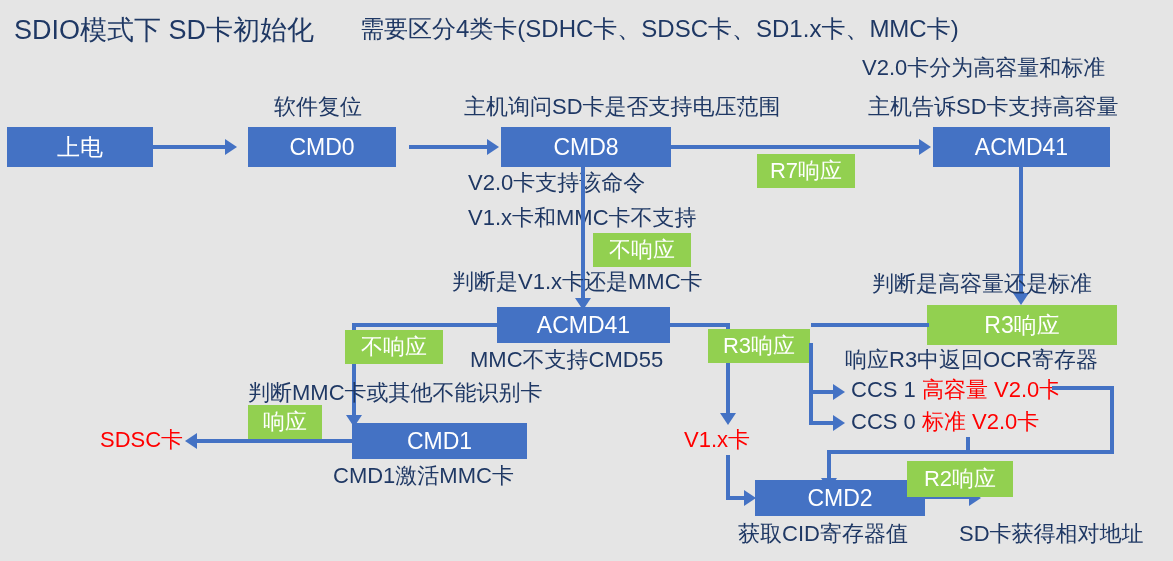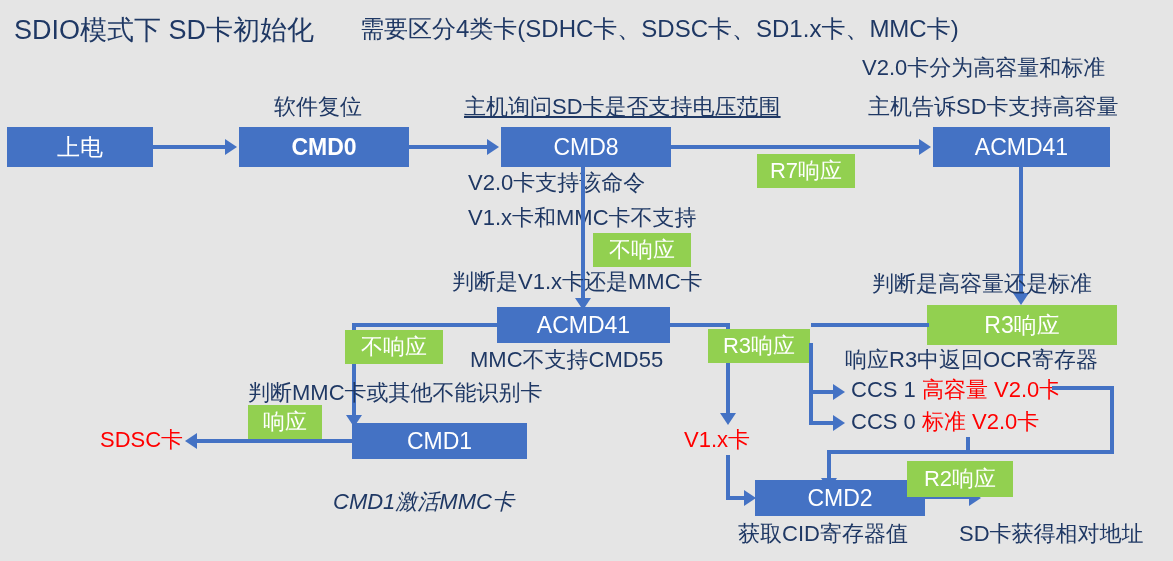--- a/index.html
+++ b/index.html
@@ -88,25 +88,25 @@
 </head>
 <body>
 
 <div id="stage">
 
   <div class="abs title" style="left:14px; top:12px;">SDIO模式下 SD卡初始化</div>
   <div class="abs cap" style="left:360px; top:16px; font-size:24px;">需要区分4类卡(SDHC卡、SDSC卡、SD1.x卡、MMC卡)</div>
   <div class="abs cap" style="left:862px; top:56px;">V2.0卡分为高容量和标准</div>
 
   <div class="abs cap" style="left:274px; top:95px;">软件复位</div>
-  <div class="abs cap" style="left:464px; top:95px;text-decoration:underline;">主机询问SD卡是否支持电压范围</div>
+  <div class="abs cap" style="left:464px; top:95px;">主机询问SD卡是否支持电压范围</div>
   <div class="abs cap" style="left:868px; top:95px;">主机告诉SD卡支持高容量</div>
 
   <div class="abs box" style="left:7px; top:127px; width:146px; height:40px;">上电</div>
-  <div class="abs box" style="left:239px; top:127px; width:170px; height:40px;font-weight:bold;">CMD0</div>
+  <div class="abs box" style="left:248px; top:127px; width:148px; height:40px;">CMD0</div>
   <div class="abs box" style="left:501px; top:127px; width:170px; height:40px;">CMD8</div>
   <div class="abs box" style="left:933px; top:127px; width:177px; height:40px;">ACMD41</div>
 
   <div class="abs hline" style="left:153px; top:145px; width:74px;"></div>
   <div class="abs arrow-r" style="left:225px; top:139px;"></div>
 
   <div class="abs hline" style="left:409px; top:145px; width:80px;"></div>
   <div class="abs arrow-r" style="left:487px; top:139px;"></div>
 
   <div class="abs hline" style="left:671px; top:145px; width:248px;"></div>
@@ -164,21 +164,21 @@
   <div class="abs hline" style="left:966px; top:450px; width:148px;"></div>
 
   <div class="abs vline" style="left:966px; top:437px; height:16px;"></div>
   <div class="abs hline" style="left:827px; top:450px; width:142px;"></div>
   <div class="abs vline" style="left:827px; top:450px; height:32px;"></div>
   <div class="abs arrow-d" style="left:821px; top:478px;"></div>
 
   <div class="abs cap" style="left:248px; top:381px;">判断MMC卡或其他不能识别卡</div>
 
   <div class="abs box" style="left:352px; top:423px; width:175px; height:36px;">CMD1</div>
-  <div class="abs cap" style="left:333px; top:490px;font-style:italic;">CMD1激活MMC卡</div>
+  <div class="abs cap" style="left:333px; top:464px;">CMD1激活MMC卡</div>
 
   <div class="abs hline" style="left:196px; top:439px; width:158px;"></div>
   <div class="abs arrow-l" style="left:185px; top:433px;"></div>
   <div class="abs badge" style="left:248px; top:405px; width:62px; height:32px;">响应</div>
 
   <div class="abs cap-red" style="left:100px; top:425px;">SDSC卡</div>
 
   <div class="abs cap-red" style="left:684px; top:425px;">V1.x卡</div>
 
   <div class="abs vline" style="left:726px; top:455px; height:45px;"></div>

